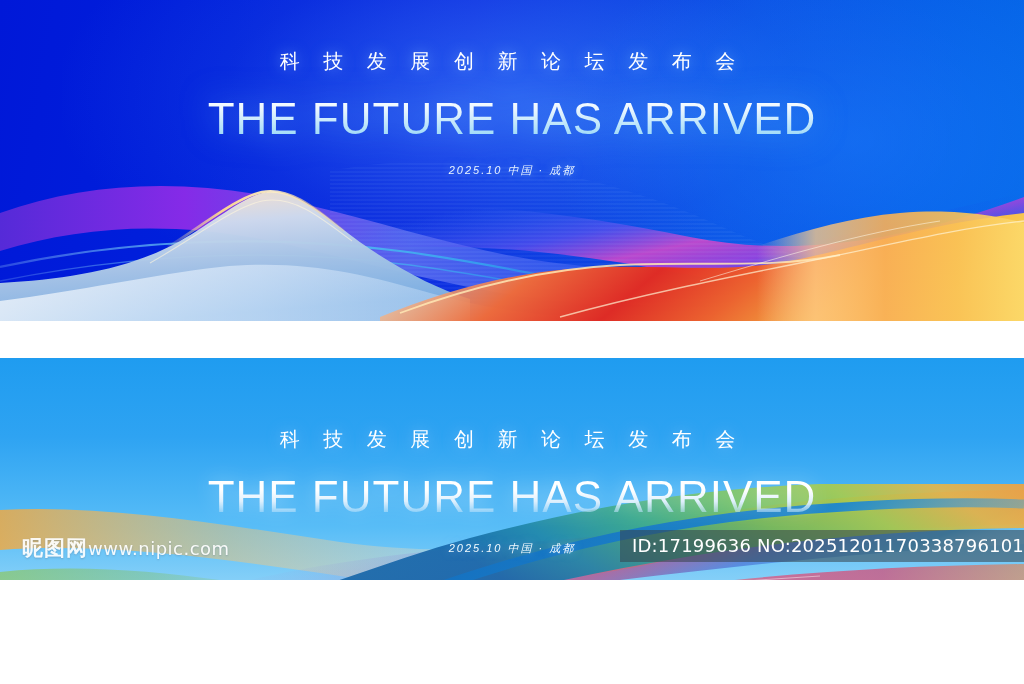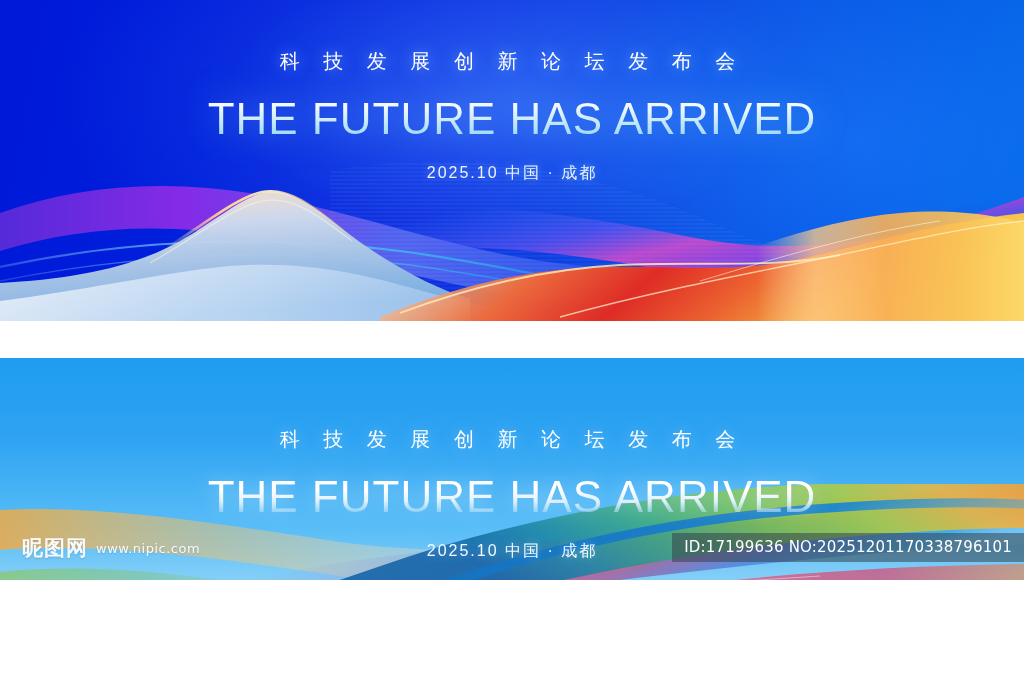--- a/index.html
+++ b/index.html
@@ -19,51 +19,51 @@
   .b1-text{position:absolute;left:0;top:0;width:1024px;text-align:center;z-index:40;}
   .cn-title{font-size:20px;letter-spacing:9px;color:#ffffff;font-weight:400;
     text-shadow:0 0 14px rgba(140,200,255,.65);}
   .b1-cn{margin-top:48px;}
   .headline{font-size:44px;font-weight:400;letter-spacing:1px;line-height:1;
     margin-top:22px;}
   .b1-head{
     background:linear-gradient(180deg,#ffffff 0%,#eaf6ff 28%,#bfe6fb 62%,#8fd4f6 100%);
     -webkit-background-clip:text;background-clip:text;color:transparent;
     filter:drop-shadow(0 0 16px rgba(120,200,255,.55));}
-  .sub{font-size:16px;color:#eaf4ff;letter-spacing:2px;margin-top:22px;
-    text-shadow:0 0 8px rgba(130,195,255,.6);}
+  .sub{font-size:11px;color:#eaf4ff;letter-spacing:2px;margin-top:22px;
+    text-shadow:0 0 8px rgba(130,195,255,.6);font-style:italic;}
 
   
   .b1-art{position:absolute;left:0;bottom:0;width:1024px;height:180px;z-index:20;}
 
   
   .gap{position:absolute;left:0;top:321px;width:1024px;height:37px;background:#ffffff;}
 
   
   .banner2{position:absolute;left:0;top:358px;width:1024px;height:326px;overflow:hidden;
     background:linear-gradient(180deg,#1f9cf0 0%,#2ea3f2 24%,#58bdf7 52%,#9ad8f8 76%,#cfeaf6 100%);}
   .b2-text{position:absolute;left:0;top:0;width:1024px;text-align:center;z-index:40;}
   .b2-cn{margin-top:68px;}
   .b2-head{
     background:linear-gradient(180deg,#ffffff 0%,#ffffff 34%,#dff0fd 60%,rgba(185,225,250,.55) 85%,rgba(170,215,248,.18) 100%);
     -webkit-background-clip:text;background-clip:text;color:transparent;
     filter:drop-shadow(0 1px 10px rgba(255,255,255,.45));}
   .b2-sub{color:#f2fbff;}
   .b2-art{position:absolute;left:0;bottom:0;width:1024px;height:200px;z-index:20;}
 
   
-  .watermark{position:absolute;left:22px;bottom:18px;z-index:60;display:flex;align-items:center;gap:8px;
+  .watermark{position:absolute;left:22px;bottom:18px;z-index:60;display:flex;align-items:center;gap:0;
     opacity:.92;}
   .wm-cn{font-size:21px;font-weight:700;color:#ffffff;letter-spacing:1px;
     text-shadow:0 1px 2px rgba(90,120,150,.45);}
-  .wm-url{font-size:13px;color:#ffffff;letter-spacing:.5px;font-family:"DejaVu Sans",sans-serif;
+  .wm-url{font-size:18px;color:#ffffff;letter-spacing:.5px;font-family:"DejaVu Sans",sans-serif;
     text-shadow:0 1px 2px rgba(90,120,150,.45);}
   .idbadge{position:absolute;right:0px;bottom:18px;z-index:60;
-    background:rgba(55,65,75,.55);color:#ffffff;font-size:15px;letter-spacing:.2px;
-    padding:5px 12px 6px 12px;font-family:"DejaVu Sans",sans-serif;}
+    background:rgba(55,65,75,.55);color:#ffffff;font-size:18px;letter-spacing:.2px;
+    padding:5px 0 6px 12px;font-family:"DejaVu Sans",sans-serif;}
 </style>
 </head>
 <body>
 
 <div class="stage">
 
   <div class="banner1">
     <div class="b1-glow"></div>
     <div class="b1-rightglow"></div>
 

